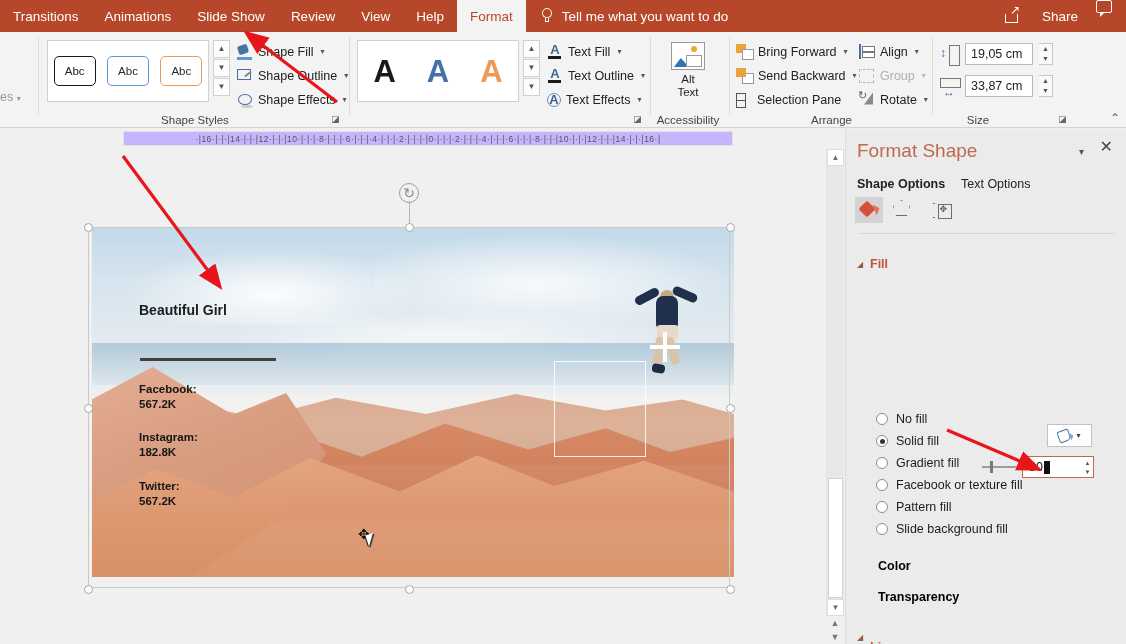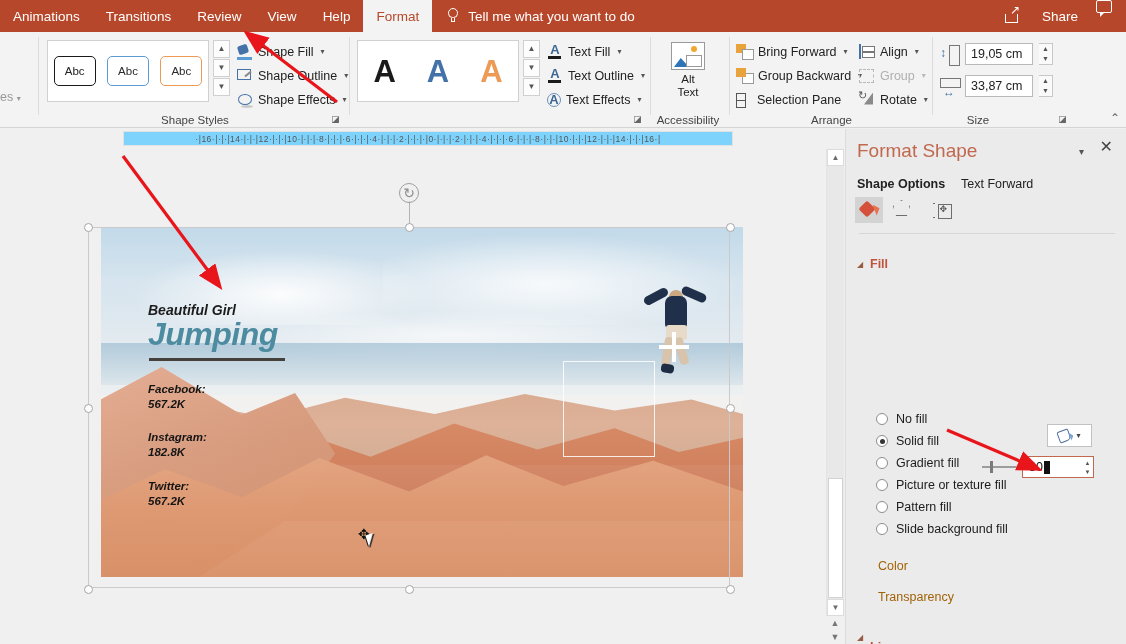--- a/index.html
+++ b/index.html
@@ -178,37 +178,36 @@
     position: absolute; left: 0; top: 58px; font-size: 12.5px; color: #999;
   }
 
   
   .ruler-wrap {
     position: absolute; left: 0; top: 129px; width: 820px; height: 20px;
     background: #f0f0f0;
   }
   .ruler {
     position: absolute; left: 123px; top: 2px; width: 610px; height: 15px;
-    background: #7dd3fc; border: 1px solid #e2e2e2;
+    background: #c4b5fd; border: 1px solid #e2e2e2;
     font-size: 8.5px; color: #555; letter-spacing: 0.5px;
     display: flex; align-items: center; justify-content: center;
     white-space: nowrap; overflow: hidden; font-family: "Liberation Sans", sans-serif;
   }
 
   
   .canvas {
     position: absolute; left: 0; top: 149px; width: 820px; height: 495px;
     background: #f0f0f0;
   }
   .slide {
-    position: absolute; left: 101px; top: 78px; width: 642px; height: 350px;
+    position: absolute; left: 92px; top: 78px; width: 642px; height: 350px;
     overflow: hidden;
     background:
       linear-gradient(180deg, #cfe0ec 0%, #dfe8ee 18%, #e8d8cd 34%, #e5b99c 52%, #dba craft 52%, #d9a184 72%, #cf9272 100%);
-    font-style: italic;
   }
   
   .ph-sky {
     position: absolute; left: 0; top: 0; width: 100%; height: 48%;
     background: linear-gradient(180deg, #b9d4e6 0%, #cfe0ec 30%, #dbe6ee 60%, #e9eef1 100%);
   }
   .ph-cloud1 {
     position: absolute; left: 4%; top: 6%; width: 48%; height: 22%;
     background: radial-gradient(ellipse at 50% 60%, rgba(255,255,255,0.92), rgba(255,255,255,0) 68%);
   }
@@ -435,21 +434,21 @@
   }
   .radio {
     width: 12px; height: 12px; border-radius: 50%; background: #fff;
     border: 1px solid #8d8d8d; position: relative; flex: none;
   }
   .radio.on::after {
     content:""; position:absolute; left:2.5px; top:2.5px; width:5px; height:5px;
     border-radius:50%; background:#333;
   }
   .field-label {
-    position: absolute; left: 32px; font-size: 12.5px; color: #a16207;
+    position: absolute; left: 32px; font-size: 12.5px; color: #000000; font-weight: bold;
   }
   .colorbtn {
     position: absolute; left: 1047px; top: 424px; width: 45px; height: 23px;
     background: #fff; border: 1px solid #c2c2c2;
     display: flex; align-items: center; justify-content: center; gap: 3px;
   }
   .cb-ic { width: 15px; height: 14px; position: relative; }
   .cb-ic::before {
     content:""; position:absolute; left:0; top:1px; width:10px; height:10px;
     border:1.3px solid #4e6f9b; border-radius:2px 2px 5px 2px; transform: rotate(-20deg);
@@ -489,22 +488,23 @@
 
   
   .annot { position: absolute; pointer-events: none; }
 </style>
 </head>
 <body>
 
 <div class="app">
 
   <div class="tabbar">
+    <div class="tab">Transitions</div>
     <div class="tab">Animations</div>
-    <div class="tab">Transitions</div>
+    <div class="tab">Slide Show</div>
     <div class="tab">Review</div>
     <div class="tab">View</div>
     <div class="tab">Help</div>
     <div class="tab active">Format</div>
     <div class="tellme">
       <span class="bulb">
           <i></i>
           <b></b>
         </span>
       <span>Tell me what you want to do</span>
@@ -600,21 +600,21 @@
     <div class="grp-sep" style="left:729px"></div>
 
     <div class="grp" style="left:733px; width:197px">
       <div class="mi" style="left:3px; top:9px">
         <span class="ic ic-layer"></span>
         <span>Bring Forward</span>
         <span class="car">▾</span>
       </div>
       <div class="mi" style="left:3px; top:33px">
         <span class="ic ic-layer back"></span>
-        <span>Group Backward</span>
+        <span>Send Backward</span>
         <span class="car">▾</span>
       </div>
       <div class="mi" style="left:3px; top:57px">
         <span class="ic ic-selpane"></span>
         <span>Selection Pane</span>
       </div>
       <div class="mi" style="left:126px; top:9px">
         <span class="ic ic-align"></span>
         <span>Align</span>
         <span class="car">▾</span>
@@ -683,21 +683,20 @@
         <div class="g-shorts"></div>
         <div class="g-legL"></div>
         <div class="g-legR"></div>
         <div class="g-shoe"></div>
       </div>
 
       <div class="s-overlay-rect"></div>
       <div class="s-plus"></div>
 
       <div class="s-kicker">Beautiful Girl</div>
-      <div class="s-title">Jumping</div>
       <div class="s-rule"></div>
 
       <div class="s-stat" style="top:155px">
         <span>Facebook:</span><br>
         <span>567.2K</span>
       </div>
       <div class="s-stat" style="top:203px">
         <span>Instagram:</span><br>
         <span>182.8K</span>
       </div>
@@ -735,21 +734,21 @@
   </div>
   <div class="navbtn" style="top:617px">▲</div>
   <div class="navbtn" style="top:631px">▼</div>
 
   <div class="pane">
     <div class="pane-title">Format Shape</div>
     <div class="pane-drop">▾</div>
     <div class="pane-close">✕</div>
 
     <div class="pane-tab sel">Shape Options</div>
-    <div class="pane-tab alt2">Text Forward</div>
+    <div class="pane-tab alt2">Text Options</div>
 
     <div class="picktabs">
       <div class="picktab active">
         <span class="pt-bucket"></span>
       </div>
       <div class="picktab">
         <span class="pt-pent"></span>
       </div>
       <div class="picktab">
         <span class="pt-size">
@@ -769,21 +768,21 @@
     <div class="radio-row" style="top:305px">
       <span class="radio on"></span>
       <span>Solid fill</span>
     </div>
     <div class="radio-row" style="top:327px">
       <span class="radio"></span>
       <span>Gradient fill</span>
     </div>
     <div class="radio-row" style="top:349px">
       <span class="radio"></span>
-      <span>Picture or texture fill</span>
+      <span>Facebook or texture fill</span>
     </div>
     <div class="radio-row" style="top:371px">
       <span class="radio"></span>
       <span>Pattern fill</span>
     </div>
     <div class="radio-row" style="top:393px">
       <span class="radio"></span>
       <span>Slide background fill</span>
     </div>
 

